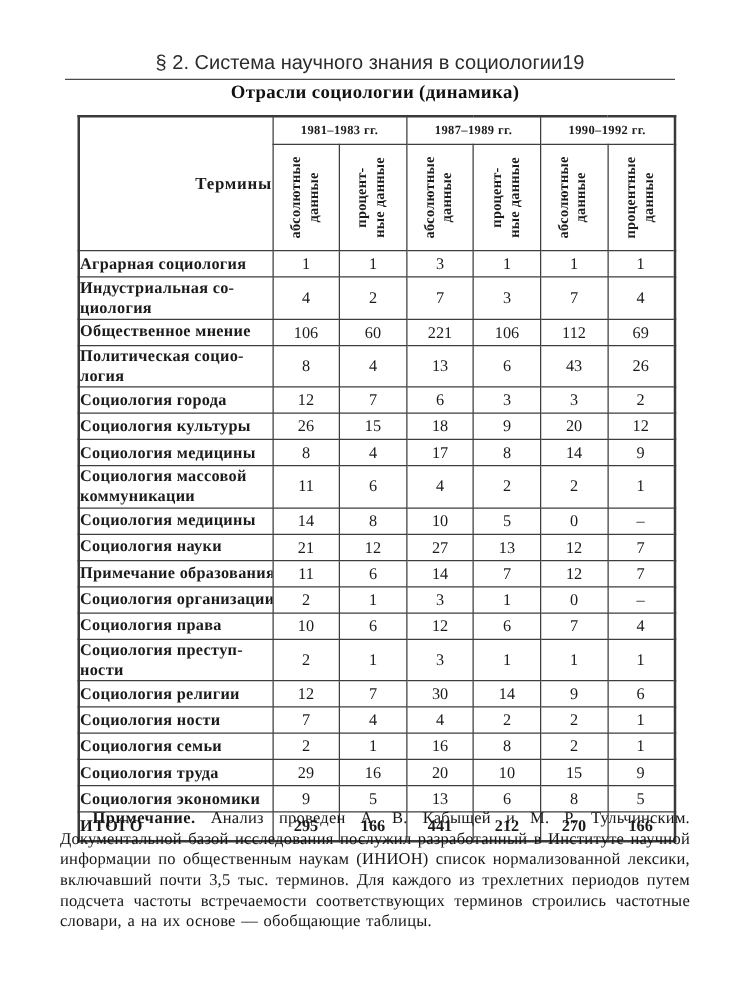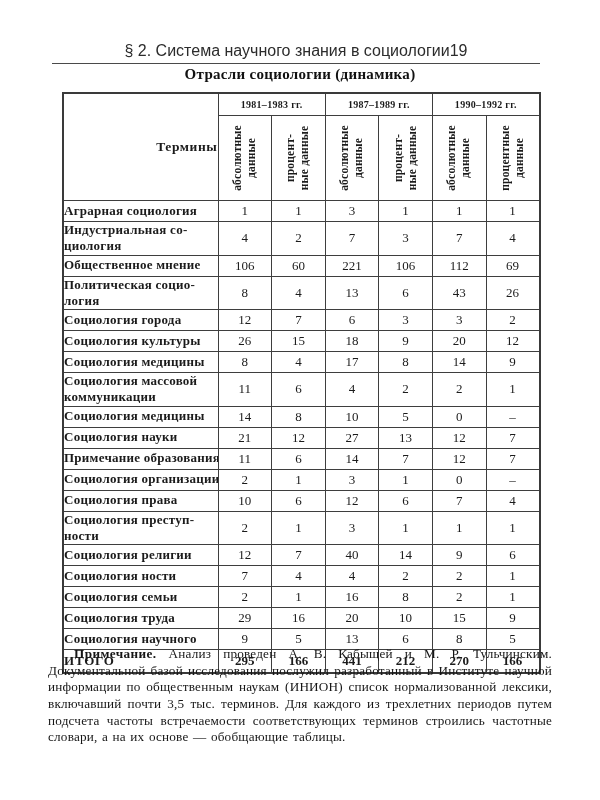--- a/index.html
+++ b/index.html
@@ -322,21 +322,21 @@
           <td class="val">1</td>
           <td class="val">3</td>
           <td class="val">1</td>
           <td class="val">1</td>
           <td class="val">1</td>
         </tr>
         <tr>
           <td class="term">Социология религии</td>
           <td class="val">12</td>
           <td class="val">7</td>
-          <td class="val">40</td>
+          <td class="val">30</td>
           <td class="val">14</td>
           <td class="val">9</td>
           <td class="val">6</td>
         </tr>
         <tr>
           <td class="term">Социология ности</td>
           <td class="val">7</td>
           <td class="val">4</td>
           <td class="val">4</td>
           <td class="val">2</td>
@@ -355,21 +355,21 @@
         <tr>
           <td class="term">Социология труда</td>
           <td class="val">29</td>
           <td class="val">16</td>
           <td class="val">20</td>
           <td class="val">10</td>
           <td class="val">15</td>
           <td class="val">9</td>
         </tr>
         <tr>
-          <td class="term">Социология научного</td>
+          <td class="term">Социология экономики</td>
           <td class="val">9</td>
           <td class="val">5</td>
           <td class="val">13</td>
           <td class="val">6</td>
           <td class="val">8</td>
           <td class="val">5</td>
         </tr>
         <tr class="total">
           <td class="term">ИТОГО</td>
           <td class="val">295</td>

